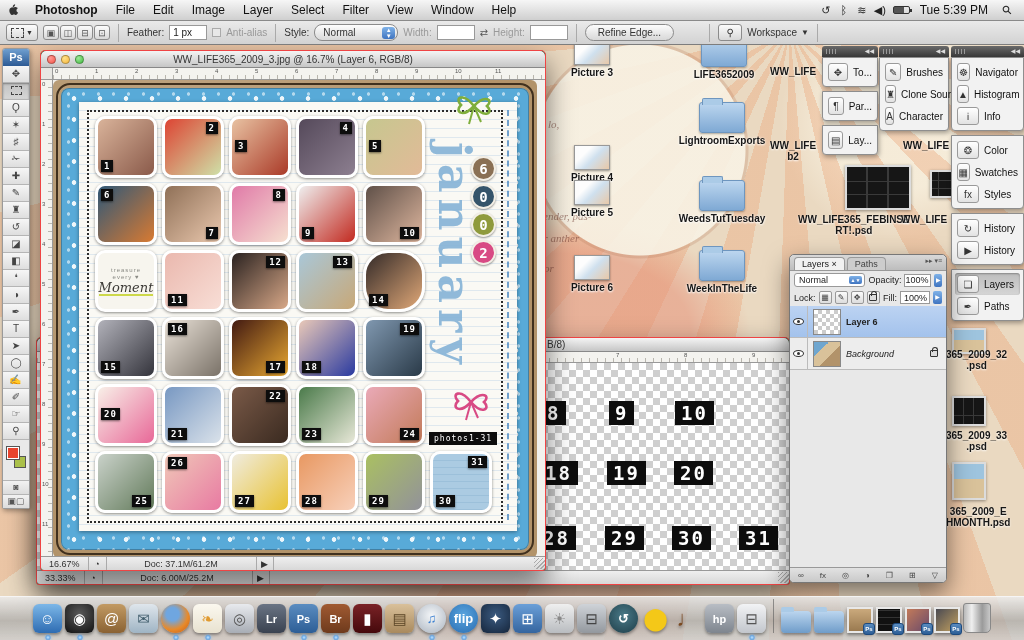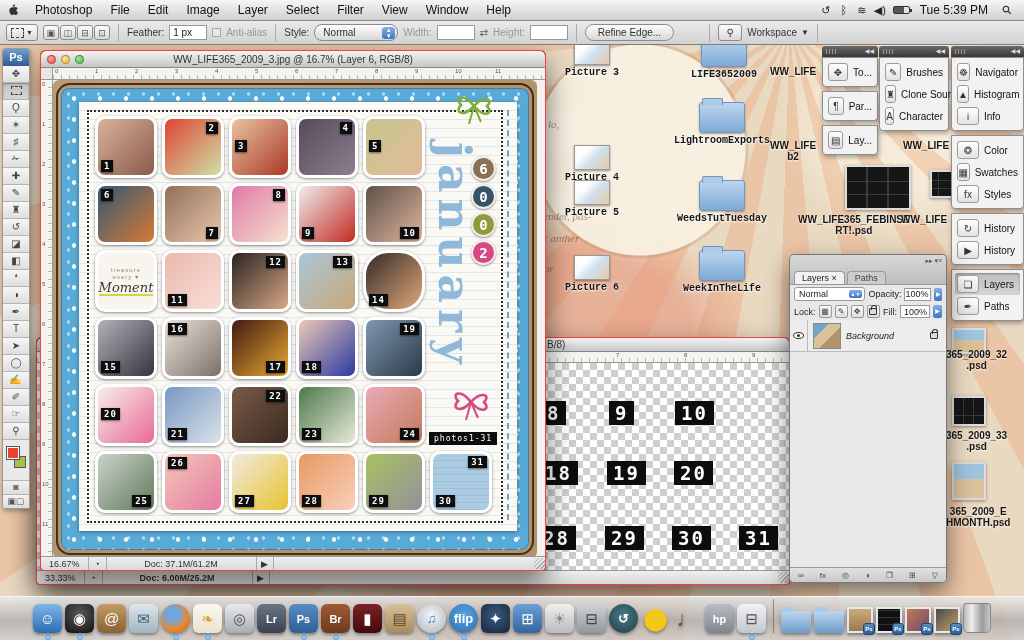--- a/index.html
+++ b/index.html
@@ -17,21 +17,21 @@
       radial-gradient(circle at 900px 120px, rgba(248,240,222,.8) 0 70px, transparent 120px),
       #ead9c1; }
   .wp-word { position:absolute; font-family:"Liberation Serif", serif; font-style:italic; color:rgba(110,55,45,.55); font-size:11px; }
 
   
   .menubar { position:absolute; left:0; top:0; width:1024px; height:21px; z-index:40;
     background:linear-gradient(#f6f6f6,#cfcfcf); border-bottom:1px solid #8a8a8a;
     display:flex; align-items:center; font-size:12px; color:#111; }
   .apple { width:26px; text-align:center; }
   .menu-item { padding:0 9px; }
-  .menu-item.app { font-weight:normal; }
+  .menu-item.app { font-weight:bold; }
   .menu-right { margin-left:auto; display:flex; align-items:center; gap:4px; padding-right:8px; }
   .status-icon { font-size:11px; width:18px; text-align:center; color:#222; }
   .battery { width:17px; height:8px; border:1px solid #333; border-radius:2px; position:relative; background:linear-gradient(90deg,#555 70%,transparent 70%); }
   .battery::after { content:''; position:absolute; right:-3px; top:2px; width:2px; height:3px; background:#333; }
   .clock { font-size:12px; padding:0 6px; }
   .spotlight { transform:rotate(-45deg); font-size:12px; }
 
   
   .optionsbar { position:absolute; left:0; top:21px; width:1024px; height:24px; z-index:40;
     background:linear-gradient(#eaeaea,#d2d2d2); border-bottom:1px solid #7d7d7d;
@@ -102,42 +102,42 @@
   .bubble { width:25px; height:25px; border-radius:50%; color:#fff; font-family:"DejaVu Sans Mono", monospace; font-weight:bold; font-size:14px; display:flex; align-items:center; justify-content:center; border:2px solid #f3efe6; box-shadow:0 1px 2px rgba(0,0,0,.4); }
   .photos-label { position:absolute; left:350px; top:330px; background:#0d0d0d; color:#fff; font-family:"DejaVu Sans Mono", monospace; font-size:8px; letter-spacing:1px; padding:2px 5px; }
   .bow { position:absolute; }
   .stitch-line { position:absolute; left:428px; top:8px; height:410px; border-left:2px dashed #4f8cc4; opacity:.8; }
 
   
   .checker { background:#fff; background-image:linear-gradient(45deg,#cfcfcf 25%,transparent 25%,transparent 75%,#cfcfcf 75%),linear-gradient(45deg,#cfcfcf 25%,transparent 25%,transparent 75%,#cfcfcf 75%); background-size:14px 14px; background-position:0 0,7px 7px; }
   .num-tile { position:absolute; background:#0d0d0d; color:#fff; font-family:"DejaVu Sans Mono", monospace; font-weight:bold; font-size:19px; padding:1px 6px; letter-spacing:2px; }
 
   
-  .dt-item { position:absolute; width:84px; display:flex; flex-direction:column; align-items:center; gap:2px; z-index:1;font-family:Liberation Mono, monospace; }
+  .dt-item { position:absolute; width:84px; display:flex; flex-direction:column; align-items:center; gap:2px; z-index:1; }
   .dt-label { font-size:10px; font-weight:bold; color:#161616; text-shadow:0 1px 2px rgba(255,255,255,.95), 0 0 3px rgba(255,255,255,.8); text-align:center; line-height:11px; white-space:pre-line; }
   .thumb-icon { width:36px; height:25px; background:linear-gradient(135deg,#fdfdfd 30%,#cfe0ee 55%,#e8c8a8); border:1px solid #999; box-shadow:0 1px 2px rgba(0,0,0,.4); }
   .folder-icon { width:46px; height:31px; background:linear-gradient(#bcd6ef,#7fa9d4); border-radius:3px; border:1px solid #6e96bf; position:relative; box-shadow:0 1px 2px rgba(0,0,0,.3); }
   .folder-icon::before { content:''; position:absolute; top:-5px; left:2px; width:19px; height:6px; background:#abcbe7; border:1px solid #6e96bf; border-bottom:none; border-radius:2px 2px 0 0; }
   .grid-icon { background:#161616; border:2px solid #dcdcdc; box-shadow:0 1px 3px rgba(0,0,0,.4); background-image:linear-gradient(90deg,transparent 0 31%,#3a3a3a 31% 34%,transparent 34% 64%,#3a3a3a 64% 67%,transparent 67%),linear-gradient(0deg,transparent 0 31%,#3a3a3a 31% 34%,transparent 34% 64%,#3a3a3a 64% 67%,transparent 67%); }
   .photo-ic { background:linear-gradient(#9ec4de 0 45%,#d9c29a 45%); border:2px solid #dcdcdc; box-shadow:0 1px 3px rgba(0,0,0,.4); }
 
   
   .pal-col { position:absolute; z-index:25; }
   .pal-header { height:11px; background:linear-gradient(#6a6a6a,#383838); border-radius:3px 3px 0 0; position:relative; }
   .pal-header::after { content:'◀◀'; position:absolute; right:4px; top:1px; font-size:6px; color:#ddd; }
   .pal-header::before { content:''; position:absolute; left:4px; top:3px; width:10px; height:5px; background:repeating-linear-gradient(90deg,#999 0 1px,transparent 1px 3px); }
   .pal-group { background:#f2f2f2; border:1px solid #8e8e8e; border-radius:0 0 4px 4px; margin-bottom:4px; padding:3px; box-shadow:1px 2px 5px rgba(0,0,0,.35); }
   .pal-item { display:flex; align-items:center; gap:5px; padding:2px 2px; border-radius:3px; }
   .pal-item.active { background:linear-gradient(#bdbdbd,#d5d5d5); box-shadow:inset 0 1px 2px rgba(0,0,0,.3); }
   .pal-ic { width:22px; height:18px; background:linear-gradient(#fff,#e2e2e2); border:1px solid #9a9a9a; border-radius:3px; font-size:10px; color:#333; display:flex; align-items:center; justify-content:center; }
   .pal-label { font-size:10px; color:#111; white-space:nowrap; }
 
   
   .layers-panel { position:absolute; left:789px; top:254px; width:158px; height:329px; z-index:30; background:#e8e8e8; border:1px solid #777; border-radius:5px; box-shadow:0 10px 24px rgba(0,0,0,.5); font-size:9px; color:#222; }
-  .lp-tabs { height:30px; background:linear-gradient(#d8d8d8,#bdbdbd); border-bottom:1px solid #999; display:flex; align-items:flex-end; padding-left:4px; gap:2px; border-radius:5px 5px 0 0; position:relative; }
+  .lp-tabs { height:16px; background:linear-gradient(#d8d8d8,#bdbdbd); border-bottom:1px solid #999; display:flex; align-items:flex-end; padding-left:4px; gap:2px; border-radius:5px 5px 0 0; position:relative; }
   .lp-tab { background:#f1f1f1; border:1px solid #999; border-bottom:none; border-radius:4px 4px 0 0; padding:1px 7px; font-size:9px; }
   .lp-tab.inactive { background:#ccc; color:#444; }
   .lp-tabs::after { content:'▸▸  ▾≡'; position:absolute; right:4px; top:2px; font-size:7px; color:#555; }
   .lp-row { display:flex; align-items:center; gap:3px; padding:2px 4px; }
   .lp-select { width:84px; height:14px; background:#fff; border:1px solid #999; border-radius:3px; display:flex; align-items:center; padding-left:4px; position:relative; }
   .lp-select::after { content:'▲▼'; position:absolute; right:2px; top:2px; font-size:5px; color:#fff; background:linear-gradient(#7fb2e8,#3f74c0); padding:1px 2px; border-radius:2px; }
   .lp-field { width:30px; height:13px; background:#fff; border:1px solid #999; display:flex; align-items:center; justify-content:flex-end; padding-right:2px; position:relative; }
   .lp-arrow { width:9px; height:13px; background:linear-gradient(#7fb2e8,#3f74c0); border-radius:2px; color:#fff; font-size:6px; text-align:center; line-height:13px; }
   .lock-btn { width:13px; height:13px; background:linear-gradient(#fbfbfb,#ddd); border:1px solid #999; border-radius:2px; font-size:8px; display:flex; align-items:center; justify-content:center; color:#444; }
   .layer-row { height:32px; display:flex; align-items:center; border-bottom:1px solid #bbb; background:#ededed; }
@@ -256,21 +256,21 @@
         <div class="num-tile" style="left: 570px; top: 98px;">19</div>
         <div class="num-tile" style="left: 637px; top: 98px;">20</div>
         <div class="num-tile" style="left: 500px; top: 163px;">28</div>
         <div class="num-tile" style="left: 568px; top: 163px;">29</div>
         <div class="num-tile" style="left: 635px; top: 163px;">30</div>
         <div class="num-tile" style="left: 702px; top: 163px;">31</div>
       </div>
     <div class="statusbar">
       <div class="sb-cell">33.33%</div>
       <div class="sb-cell" style="width:18px; justify-content:center;">◔</div>
-      <div class="sb-cell" style="width:150px; justify-content:center;font-weight:bold;">Doc: 6.00M/25.2M</div>
+      <div class="sb-cell" style="width:150px; justify-content:center;">Doc: 6.00M/25.2M</div>
       <div class="sb-cell" style="width:16px; justify-content:center;">▶</div>
       <div class="grip"></div>
     </div>
   </div>
 
   <div class="window" style="left:40px; top:50px; width:506px; height:521px; z-index:5;">
     <div class="titlebar">
       <div class="lights">
         <span class="light l-red"></span>
         <span class="light l-yel"></span>
@@ -598,20 +598,27 @@
       <div class="lock-btn">✎</div>
       <div class="lock-btn">✥</div>
       <div class="lock-btn">
           <span class="mini-lock" style="margin:0;"></span>
         </div>
       <span style="margin-left:auto;">Fill:</span>
       <div class="lp-field">100%</div>
       <div class="lp-arrow">▶</div>
     </div>
     <div id="layer-rows">
+        <div class="layer-row selected">
+          <div class="eye-box">
+            <div class="eye"></div>
+          </div>
+          <div class="layer-thumb thumb-checker"></div>
+          <span class="layer-name">Layer 6</span>
+        </div>
         <div class="layer-row">
           <div class="eye-box">
             <div class="eye"></div>
           </div>
           <div class="layer-thumb thumb-collage"></div>
           <span class="layer-name bg">Background</span>
           <div class="mini-lock"></div>
         </div>
       </div>
     <div class="lp-bottom" id="lp-bottom">

